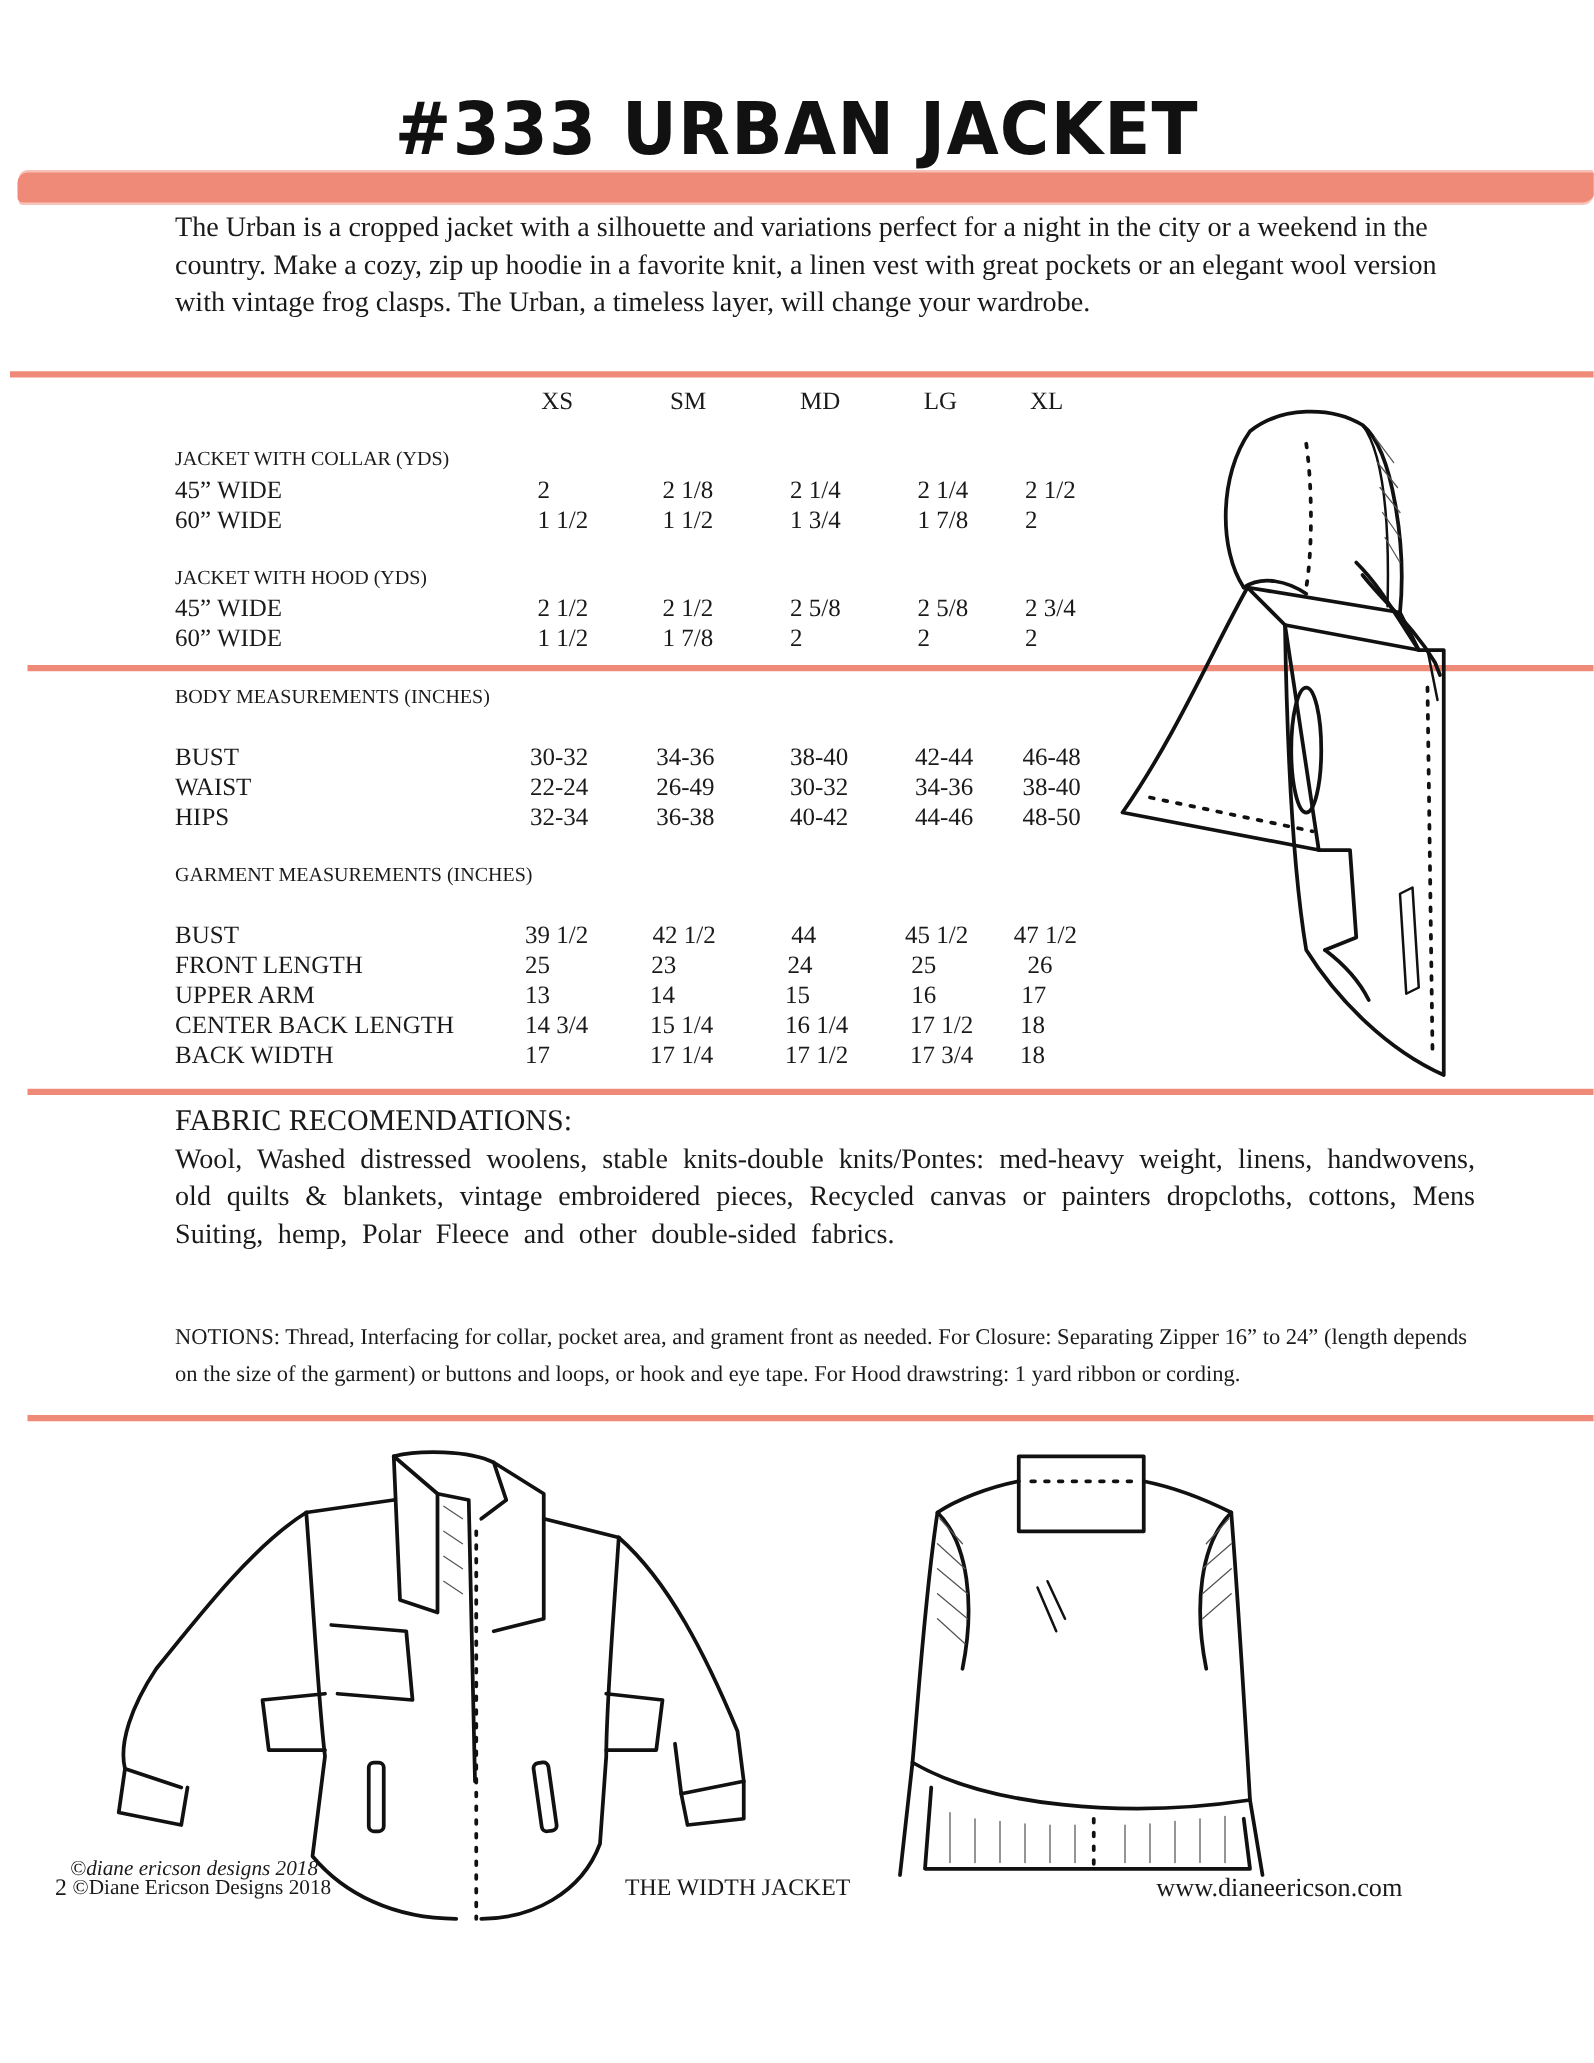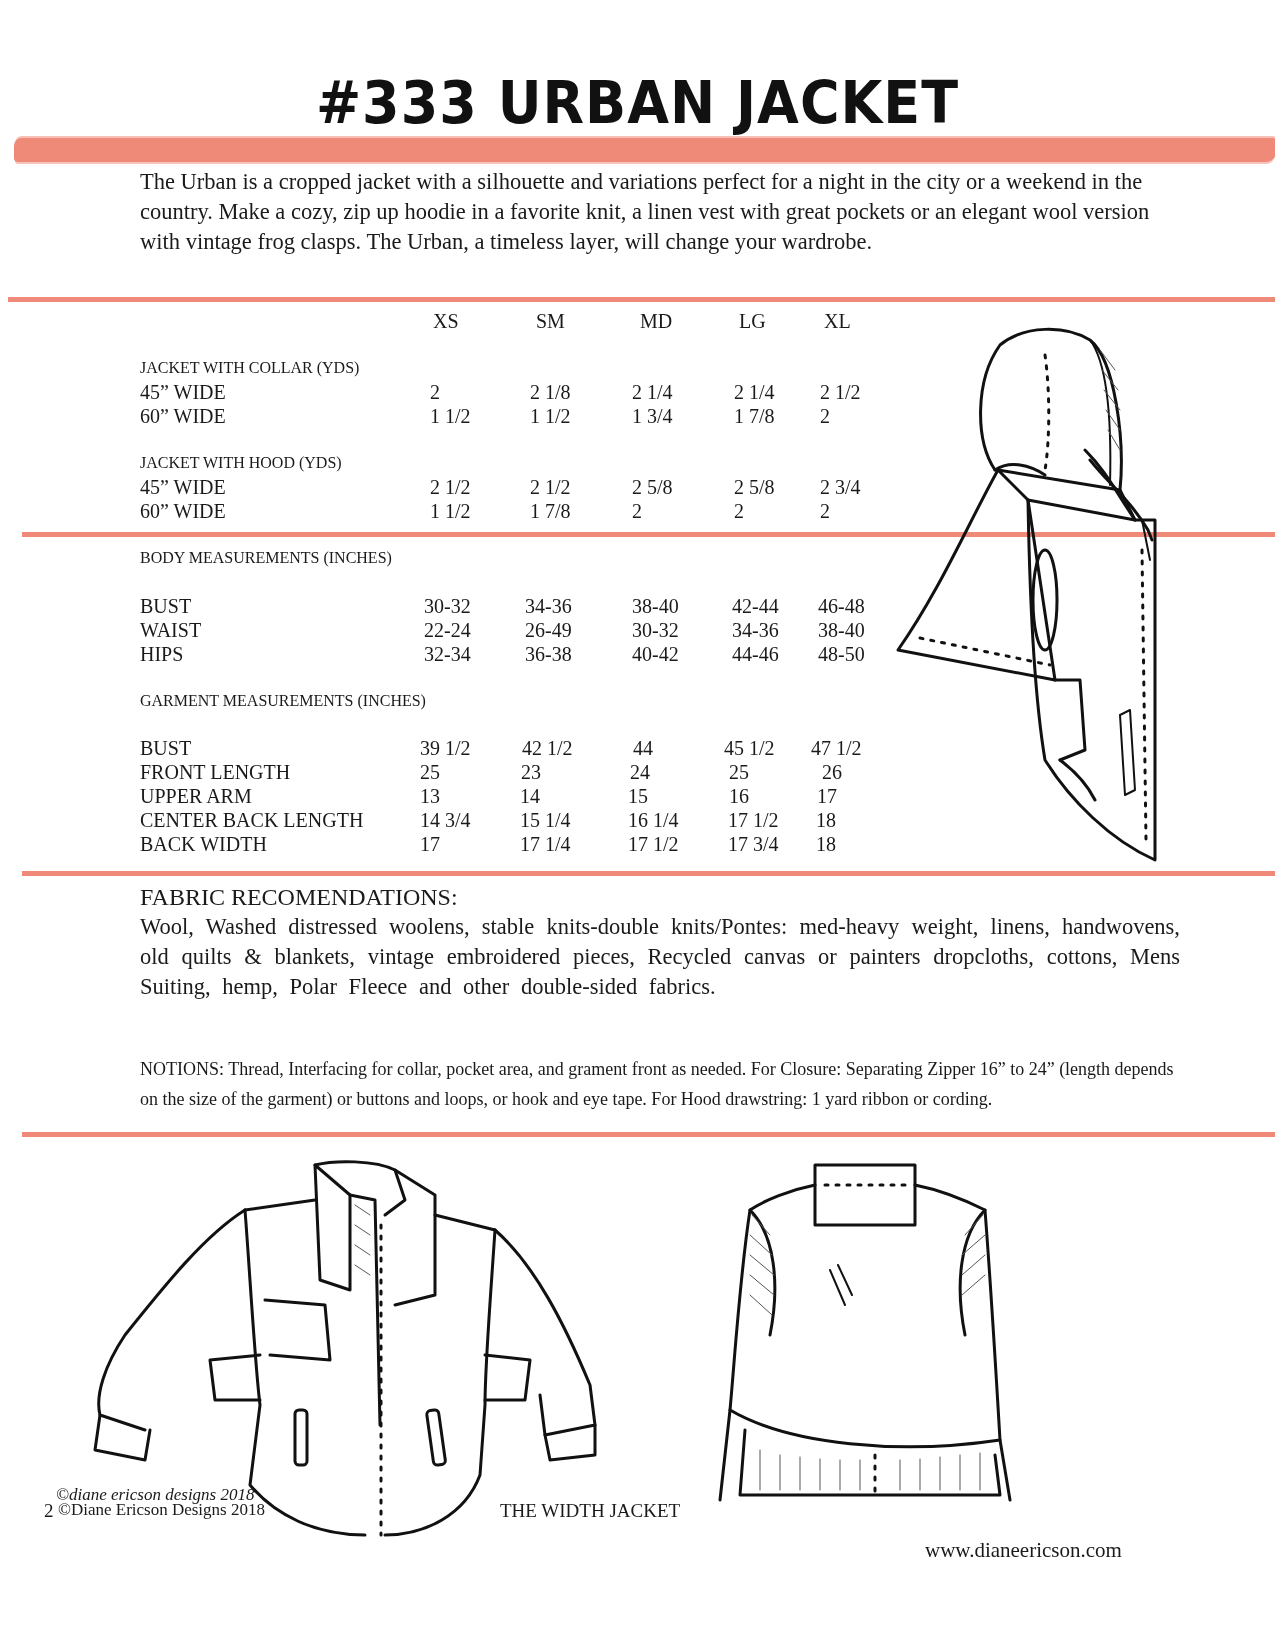--- a/index.html
+++ b/index.html
@@ -219,13 +219,13 @@
 </svg>
 
 <div class="abs fabric-h" style="top:884px;">FABRIC RECOMENDATIONS:</div>
 <div class="abs fabric" style="top:912px;">Wool, Washed distressed woolens, stable knits-double knits/Pontes: med-heavy weight, linens, handwovens, old quilts &amp; blankets, vintage embroidered pieces, Recycled canvas or painters dropcloths, cottons, Mens Suiting, hemp, Polar Fleece and other double-sided fabrics.</div>
 <div class="abs notions" style="top:1026px;">NOTIONS: Thread, Interfacing for collar, pocket area, and grament front as needed. For Closure: Separating Zipper 16” to 24” (length depends on the size of the garment) or buttons and loops, or hook and eye tape. For Hood drawstring: 1 yard ribbon or cording.</div>
 
 <div class="abs footer" style="left:44px; top:1500px;">2</div>
 <div class="abs footer" style="left:56px; top:1485px; font-style:italic; font-size:17px;">©diane ericson designs 2018</div>
 <div class="abs footer" style="left:58px; top:1500px; font-size:17px;">©Diane Ericson Designs 2018</div>
 <div class="abs footer" style="left:500px; top:1500px;">THE WIDTH JACKET</div>
-<div class="abs footer" style="left:925px; top:1538px; font-size:21px;">www.dianeericson.com</div>
+<div class="abs footer" style="left:925px; top:1498px; font-size:21px;">www.dianeericson.com</div>
 
 </body></html>

